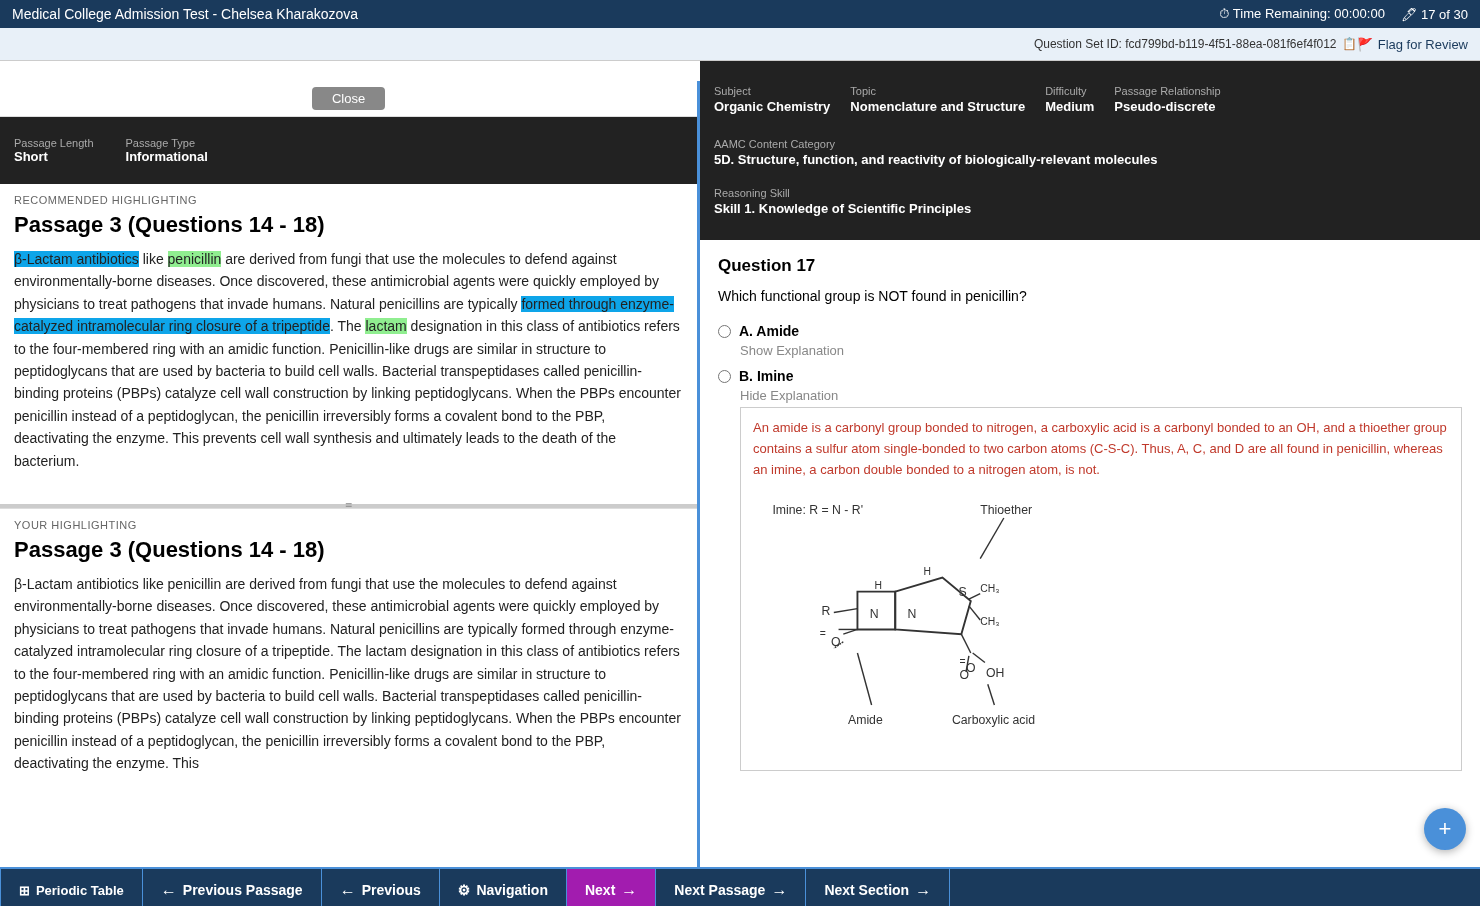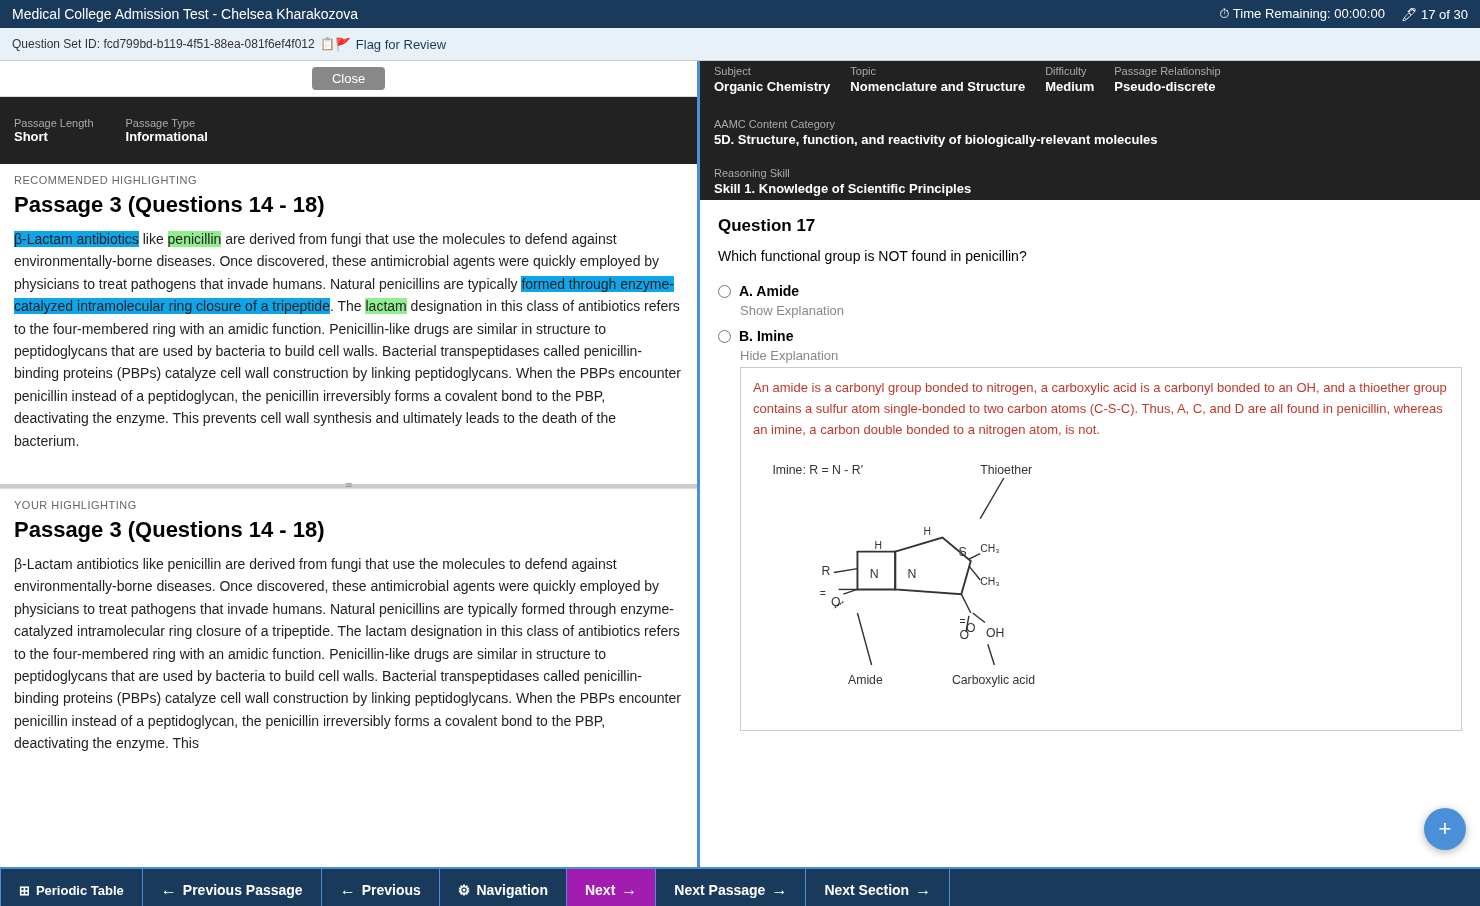--- a/index.html
+++ b/index.html
@@ -15,41 +15,42 @@
       padding: 4px 12px;
       height: 28px;
     }
     #top-bar .right { display: flex; align-items: center; gap: 16px; font-size: 13px; }
 
     
     #qset-bar {
       background: #e8f0f8;
       display: flex;
       align-items: center;
-      justify-content: flex-start;
+      justify-content: flex-end;
       padding: 16px 12px;
       height: 28px;
       border-bottom: 1px solid #ccc;
     }
     #qset-bar .qset-id { font-size: 12px; color: #333; display: flex; align-items: center; gap: 6px; }
     #qset-bar .flag { font-size: 13px; color: #1a3a5c; display: flex; align-items: center; gap: 4px; }
 
     
     #main-layout {
       display: flex;
       height: calc(906px - 28px - 28px - 44px);
     }
 
     
     #left-panel {
       width: 700px;
       border-right: 3px solid #4a90d9;
       display: flex;
       flex-direction: column;
       overflow: hidden;
+      margin-top: 20px;
     }
 
     
     #close-row {
       display: flex;
       justify-content: center;
       align-items: center;
       padding: 6px;
       background: #fff;
       border-bottom: 1px solid #ddd;
@@ -122,21 +123,21 @@
       flex: 1;
       display: flex;
       flex-direction: column;
       overflow: hidden;
     }
 
     
     #right-meta {
       background: #222;
       color: #fff;
-      padding: 4px 14px;
+      padding: 24px 14px;
       font-size: 12px;
       display: flex;
       gap: 20px;
       flex-wrap: wrap;
     }
     #right-meta .meta-col { display: flex; flex-direction: column; gap: 2px; }
     #right-meta .meta-label { color: #aaa; font-size: 11px; }
     #right-meta .meta-value { font-weight: bold; font-size: 13px; color: #fff; }
 
     

